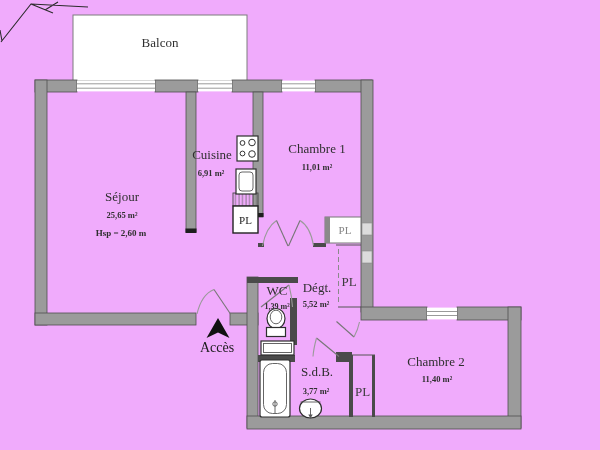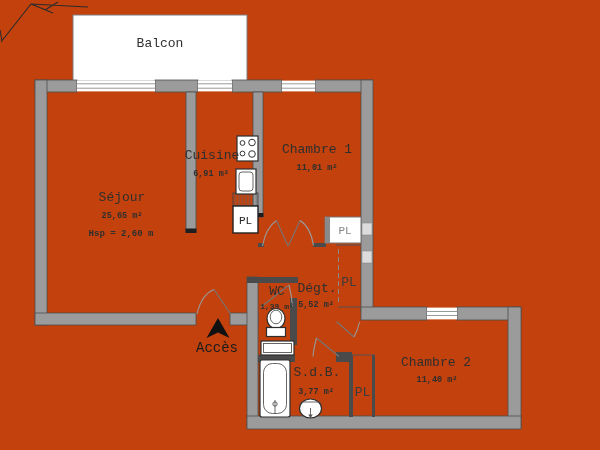--- a/index.html
+++ b/index.html
@@ -1,17 +1,17 @@
 <!DOCTYPE html>
 <html><head>
 <meta charset="utf-8">
 <style>
   html,body{margin:0;padding:0;background:#ffffff;}
-  .page{position:relative;width:600px;height:450px;background:#c2410c;overflow:hidden;
-        font-family:Liberation Mono, monospace;}
+  .page{position:relative;width:600px;height:450px;background:#f0abfc;overflow:hidden;
+        font-family:Liberation Serif, serif;}
   svg{display:block;}
   .wall{fill:#9b9b9b;stroke:#4f4f4f;stroke-width:0.8;}
   .wall-light{fill:#dcdcdc;stroke:#8a8a8a;stroke-width:0.6;}
   .partition{fill:#4a4a4a;stroke:none;}
   .cap{fill:#1e1e1e;stroke:none;}
   .balcony{fill:#ffffff;stroke:#7d7d7d;stroke-width:1;}
   .winline{stroke:#8f8f8f;stroke-width:0.9;}
   .thin{stroke:#555;stroke-width:1;fill:none;}
   .dash{stroke:#8a8a8a;stroke-width:1;fill:none;stroke-dasharray:5 3;}
   .fixture{fill:#ffffff;stroke:#2e2e2e;stroke-width:1.2;}

